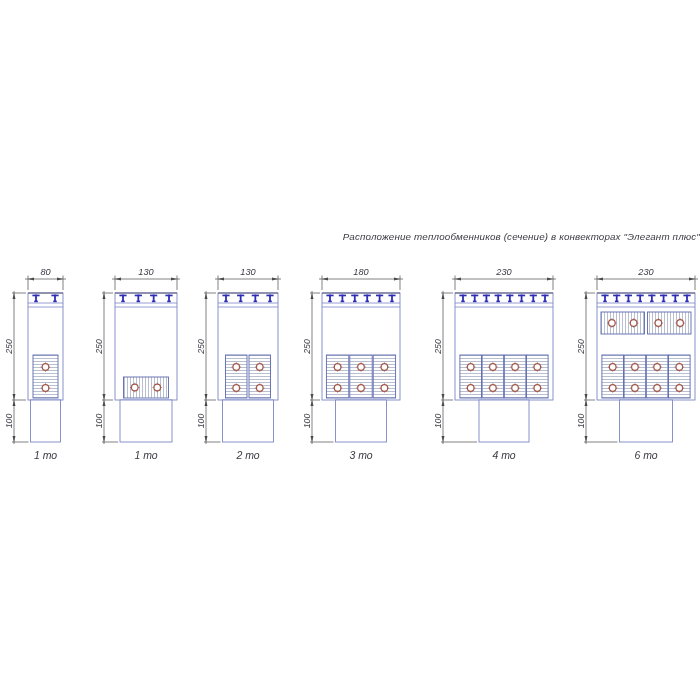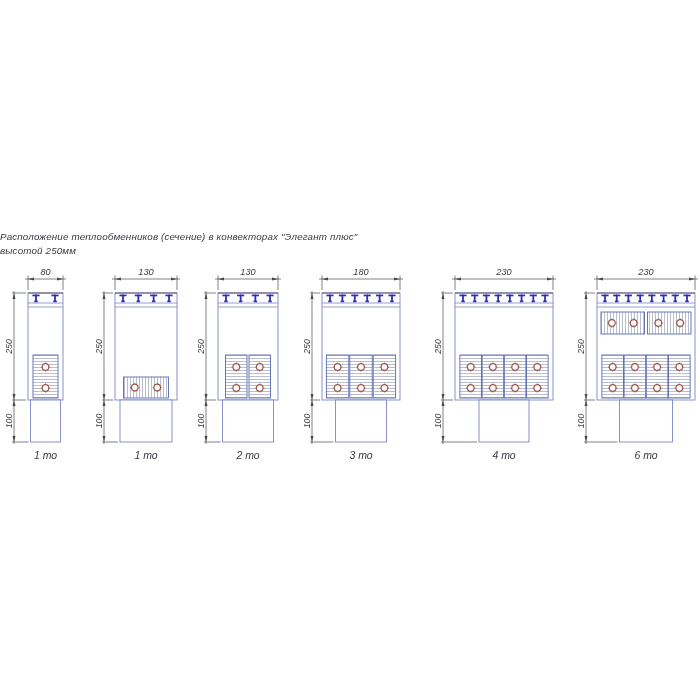--- a/index.html
+++ b/index.html
@@ -1,29 +1,28 @@
 <!DOCTYPE html>
 <html><head>
 <meta charset="utf-8">
 <style>
   html,body{margin:0;padding:0;background:#fff}
   #stage{position:relative;width:700px;height:700px;background:#ffffff;overflow:hidden;
          font-family:"Liberation Sans",sans-serif}
-  .title-line{position:absolute;left:0;width:700px;text-align:left;font-style:italic;
+  .title-line{position:absolute;left:0;width:700px;text-align:right;font-style:italic;
               color:#3a3a44;letter-spacing:.15px}
   #title-line1{top:231px;font-size:9.8px}
   #title-line2{top:245px;font-size:9.8px}
   svg{position:absolute;left:0;top:0}
 </style>
 </head>
 <body>
 
 <div id="stage">
   <div class="title-line" id="title-line1">Расположение теплообменников (сечение) в конвекторах "Элегант плюс"</div>
-  <div class="title-line" id="title-line2">высотой 250мм</div>
   <svg id="dwg" width="700" height="700" viewBox="0 0 700 700">
       <defs>
         <pattern id="hatchH" width="4" height="3" patternUnits="userSpaceOnUse">
           <path d="M0,1.5 H4" stroke="#9aa4bc" stroke-width="0.7"></path>
         </pattern>
         <pattern id="hatchV" width="3" height="4" patternUnits="userSpaceOnUse">
           <path d="M1.5,0 V4" stroke="#9aa4bc" stroke-width="0.7"></path>
         </pattern>
       </defs>
       <g>

